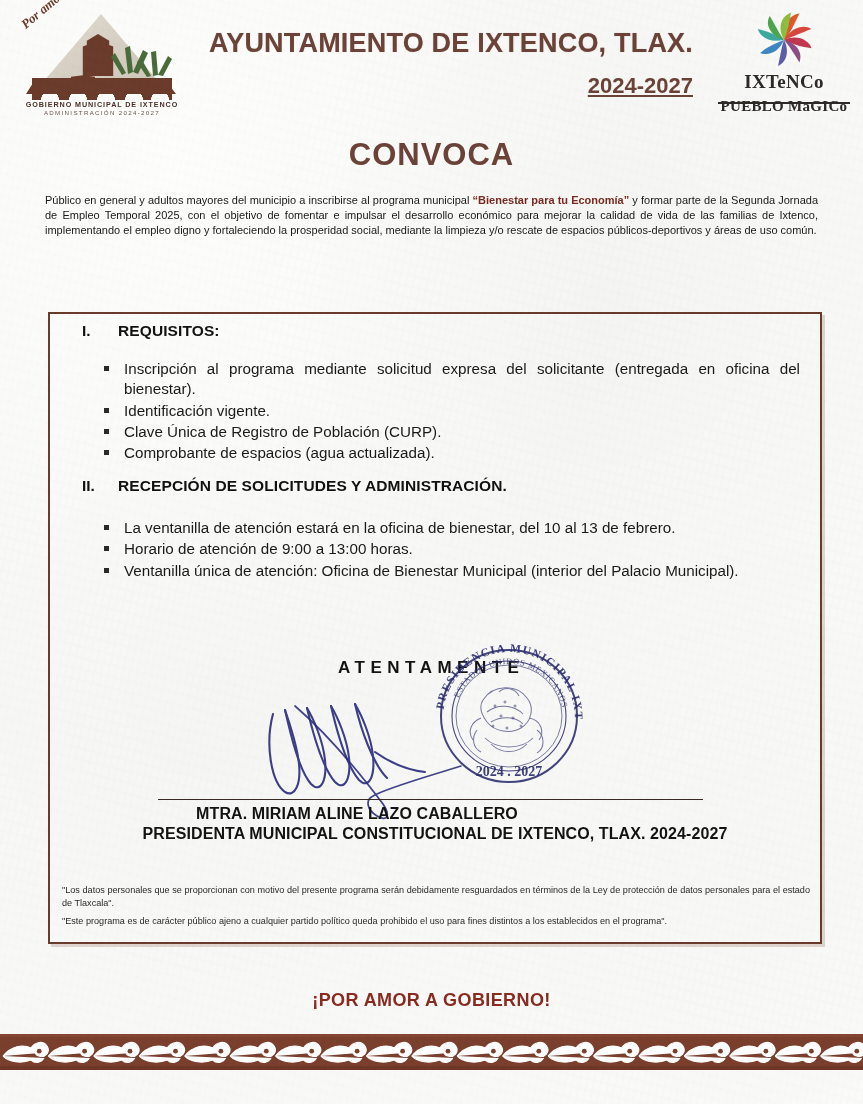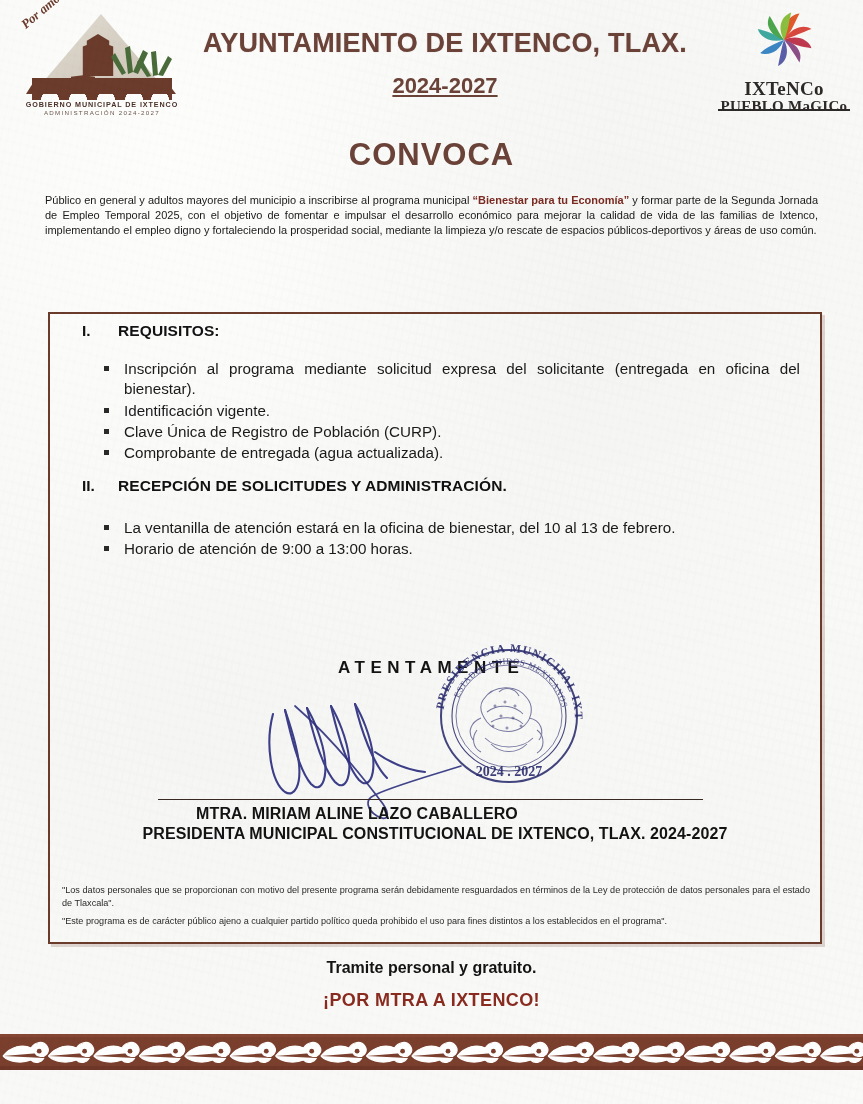--- a/index.html
+++ b/index.html
@@ -28,21 +28,21 @@
       radial-gradient(circle at 25% 62%, rgba(0,0,0,.018), rgba(0,0,0,0) 34%),
       radial-gradient(circle at 88% 78%, rgba(0,0,0,.020), rgba(0,0,0,0) 30%);
   }
 
   
   #header{position:absolute;left:0;top:0;width:863px;height:126px;}
   #logo-left{position:absolute;left:12px;top:8px;width:178px;height:110px;}
   #logo-right{position:absolute;left:718px;top:10px;width:132px;height:108px;}
 
   #title-block{
-    position:absolute;left:185px;top:28px;width:520px;text-align:center;
+    position:absolute;left:173px;top:28px;width:520px;text-align:right;
     color:#6B4339;
   }
   .title-l1{font-size:27px;font-weight:bold;letter-spacing:.2px;line-height:1.12;
             text-shadow:0 0 1px rgba(107,67,57,.35);}
   .title-l2{font-size:22px;font-weight:bold;line-height:1.25;margin-top:14px;text-decoration:underline;}
 
   
   .logo-mount{
     position:absolute;left:26px;top:6px;width:126px;height:74px;
     background:linear-gradient(150deg,#ddd6cc 0%,#cfc6b8 55%,#c6bcac 100%);
@@ -84,21 +84,21 @@
     font-size:13px;color:#6B3B2B;
     transform:rotate(-40deg);transform-origin:left top;white-space:nowrap;
   }
   .logo-cap1{position:absolute;left:6px;top:92px;width:168px;text-align:center;
     font-size:7.2px;font-weight:bold;letter-spacing:.9px;color:#4a3129;}
   .logo-cap2{position:absolute;left:6px;top:101px;width:168px;text-align:center;
     font-size:6.2px;letter-spacing:1.3px;color:#6b564c;}
 
   
   .pm-wrap{position:absolute;left:14px;top:0;width:104px;height:62px;}
-  .pm-text1{position:absolute;left:0;top:68px;width:132px;text-align:center;
+  .pm-text1{position:absolute;left:0;top:61px;width:132px;text-align:center;
     font-family:"Liberation Serif", serif;font-weight:bold;font-size:19px;color:#2e2a28;
     letter-spacing:.3px;border-bottom:2px solid #2e2a28;padding-bottom:9px;}
   .pm-text2{position:absolute;left:0;top:88px;width:132px;text-align:center;
     font-family:"Liberation Serif", serif;font-weight:bold;font-size:15px;color:#2e2a28;
     letter-spacing:.3px;}
 
   
   #convoca{
     position:absolute;left:0;top:137px;width:863px;text-align:center;
     font-size:31px;font-weight:bold;color:#6B4339;letter-spacing:1px;
@@ -224,31 +224,32 @@
 
   <div class="sec-row" style="left:60px;top:322px;">
     <div class="sec-num">I.</div>
     <div class="sec-title">REQUISITOS:</div>
   </div>
 
   <ul class="bullets" style="left:100px;top:359px;width:700px;">
     <li>Inscripción al programa mediante solicitud expresa del solicitante (entregada en oficina del bienestar).</li>
     <li>Identificación vigente.</li>
     <li>Clave Única de Registro de Población (CURP).</li>
-    <li>Comprobante de entregada (agua actualizada).</li>
+    <li>Comprobante de espacios (agua actualizada).</li>
   </ul>
 
   <div class="sec-row" style="left:60px;top:477px;">
     <div class="sec-num">II.</div>
     <div class="sec-title">RECEPCIÓN DE SOLICITUDES Y ADMINISTRACIÓN.</div>
   </div>
 
   <ul class="bullets" style="left:100px;top:518px;width:700px;">
     <li>La ventanilla de atención estará en la oficina de bienestar, del 10 al 13 de febrero.</li>
     <li>Horario de atención de 9:00 a 13:00 horas.</li>
+    <li>Ventanilla única de atención: Oficina de Bienestar Municipal (interior del Palacio Municipal).</li>
   </ul>
 
   <div id="atentamente">ATENTAMENTE</div>
 
   <div id="seal">
     <svg width="165" height="170" viewBox="0 0 165 170">
       <defs>
         <path id="arcTop" d="M 18,92 A 66,66 0 0 1 150,92" fill="none"></path>
         <path id="arcTop2" d="M 30,92 A 54,54 0 0 1 138,92" fill="none"></path>
       </defs>
@@ -308,22 +309,21 @@
 
   <div id="sign-line"></div>
   <div id="sign-name">MTRA. MIRIAM ALINE LAZO CABALLERO</div>
   <div id="sign-role">PRESIDENTA MUNICIPAL CONSTITUCIONAL DE IXTENCO, TLAX. 2024-2027</div>
 
   <div id="fineprint">
     <p>"Los datos personales que se proporcionan con motivo del presente programa serán debidamente resguardados en términos de la Ley de protección de datos personales para el estado de Tlaxcala".</p>
     <p>"Este programa es de carácter público ajeno a cualquier partido político queda prohibido el uso para fines distintos a los establecidos en el programa".</p>
   </div>
 
-  <div id="foot1">Tramite personal y gratuito.</div>
-  <div id="foot2">¡POR MTRA A IXTENCO!</div>
+  <div id="foot2">¡POR AMOR A GOBIERNO!</div>
 
   <div id="band">
     <svg width="863" height="44" viewBox="0 0 863 44" preserveAspectRatio="none">
       <defs>
         <g id="motif">
           <path d="M2 20 C 10 10, 22 8, 30 12 C 34 6, 42 4, 46 10 C 50 16, 44 22, 38 20
                    C 33 18.5, 33 13, 37 12.5 C 40.5 12, 41.5 16, 39 17
                    M 2 20 C 8 26, 20 28, 30 24 C 34 28, 40 27, 43 22" fill="#FFFFFF" stroke="#FFFFFF" stroke-width="1.2" stroke-linejoin="round"></path>
           <circle cx="38.2" cy="15.2" r="2.4" fill="#7B3F2E"></circle>
         </g>

